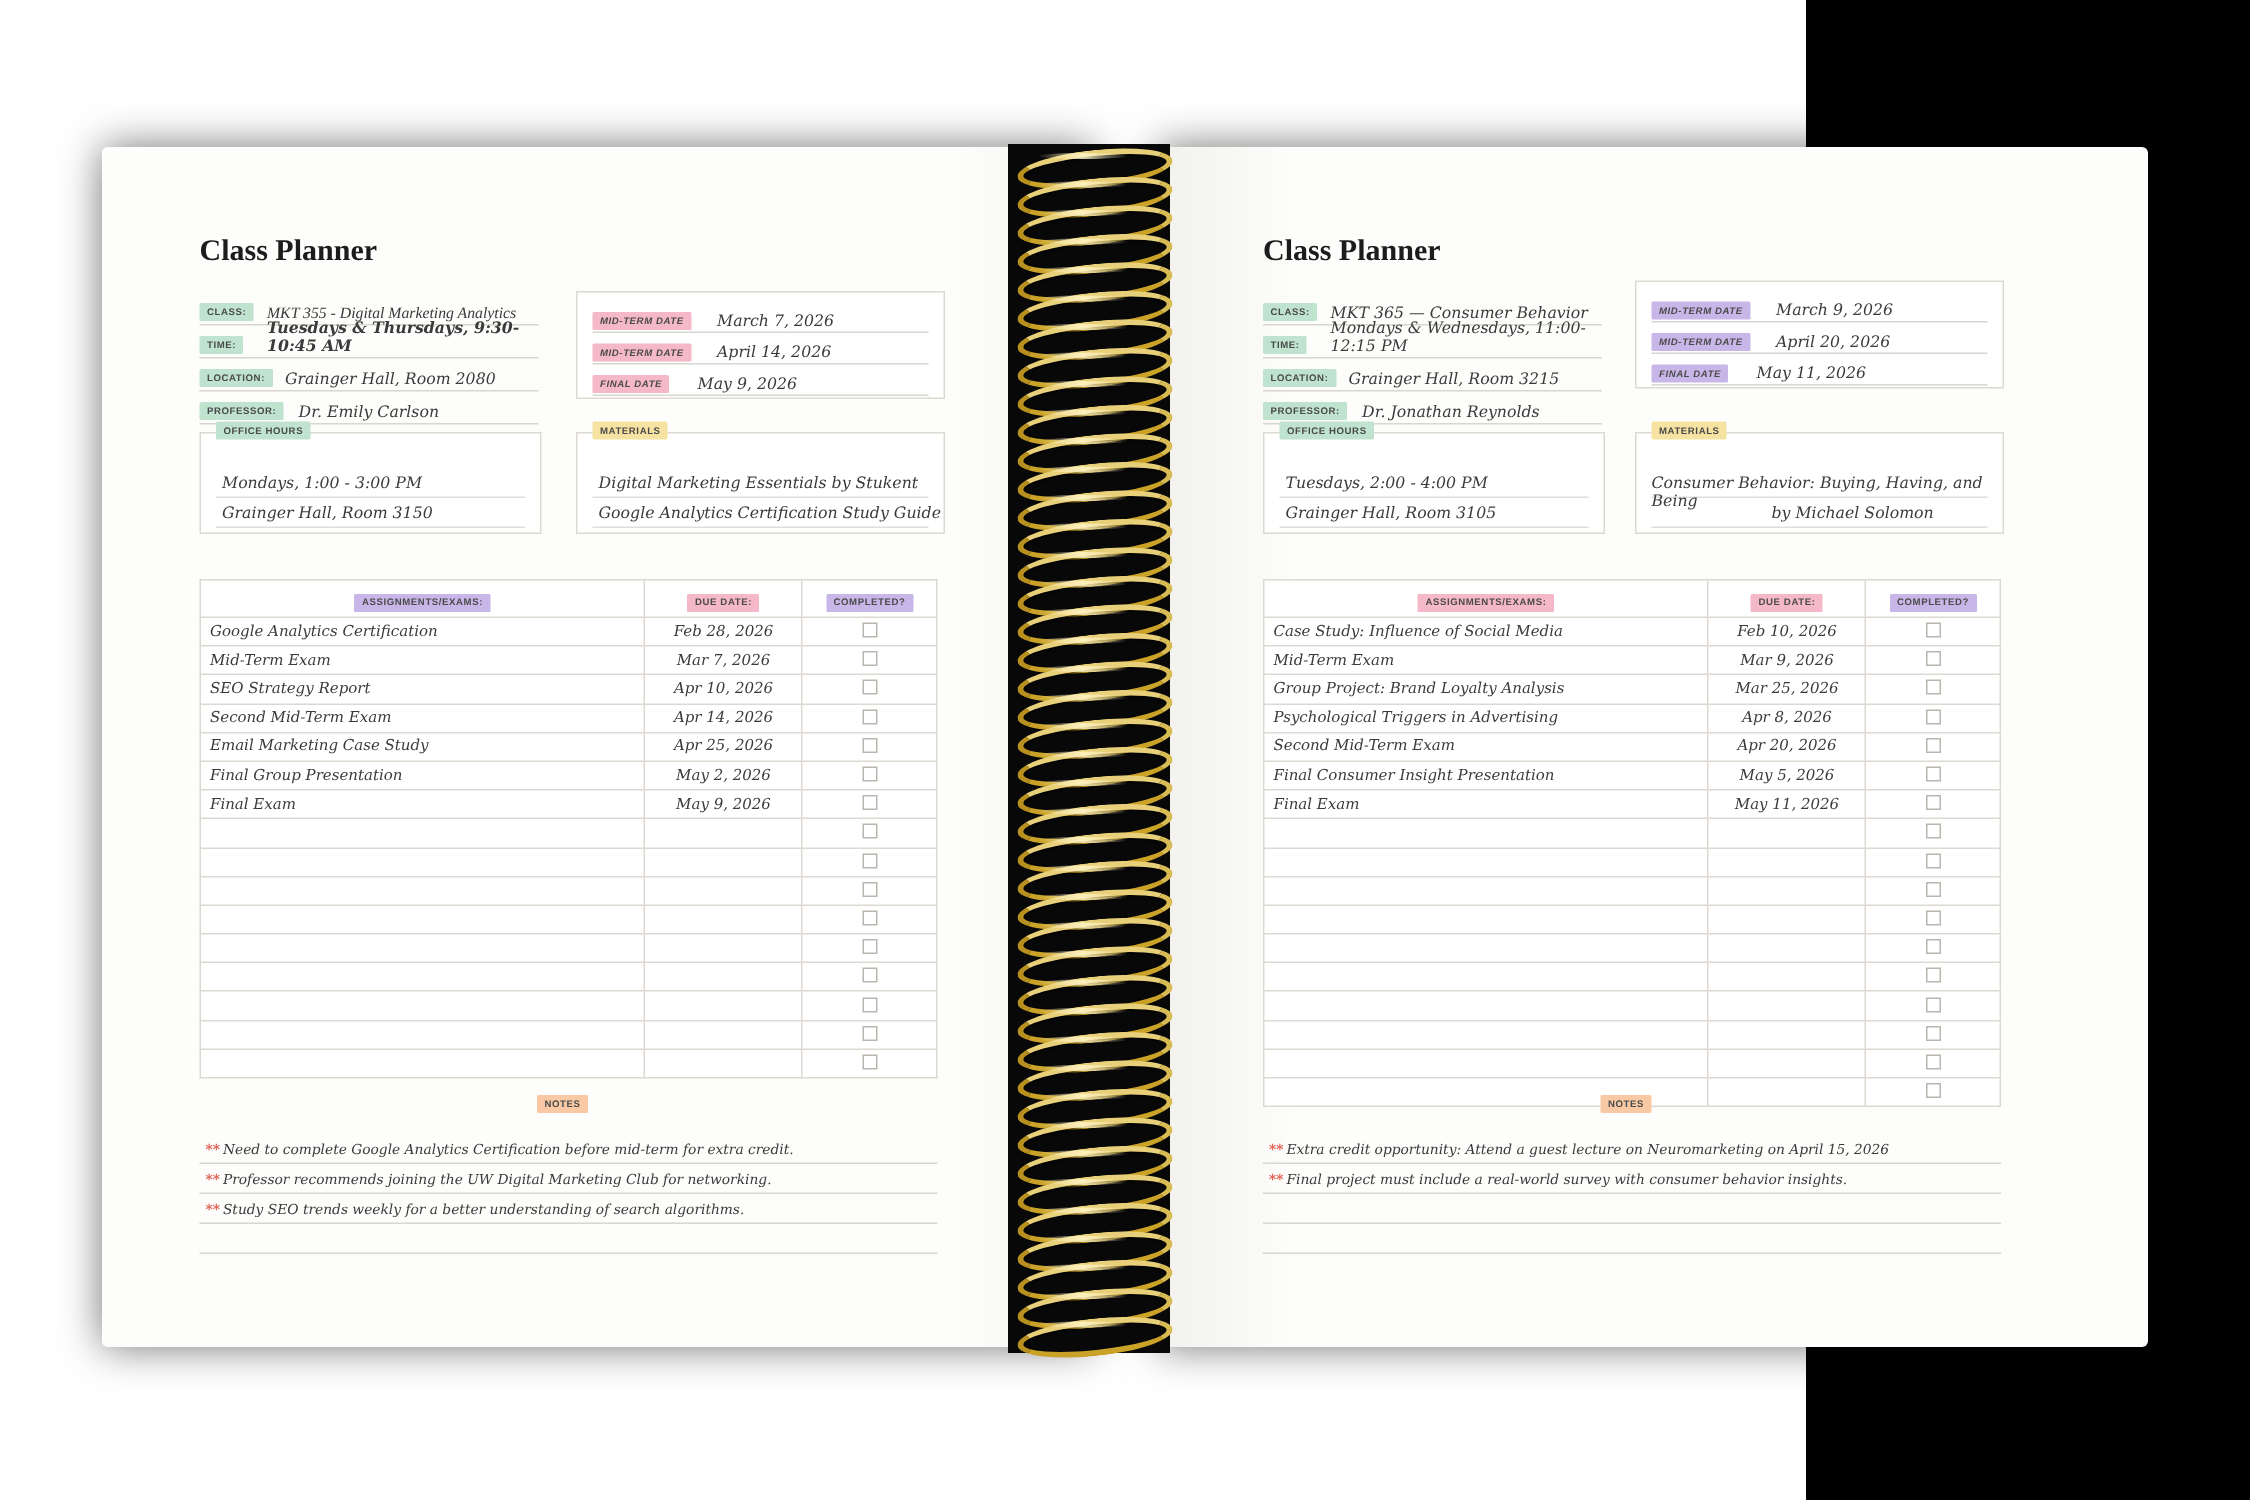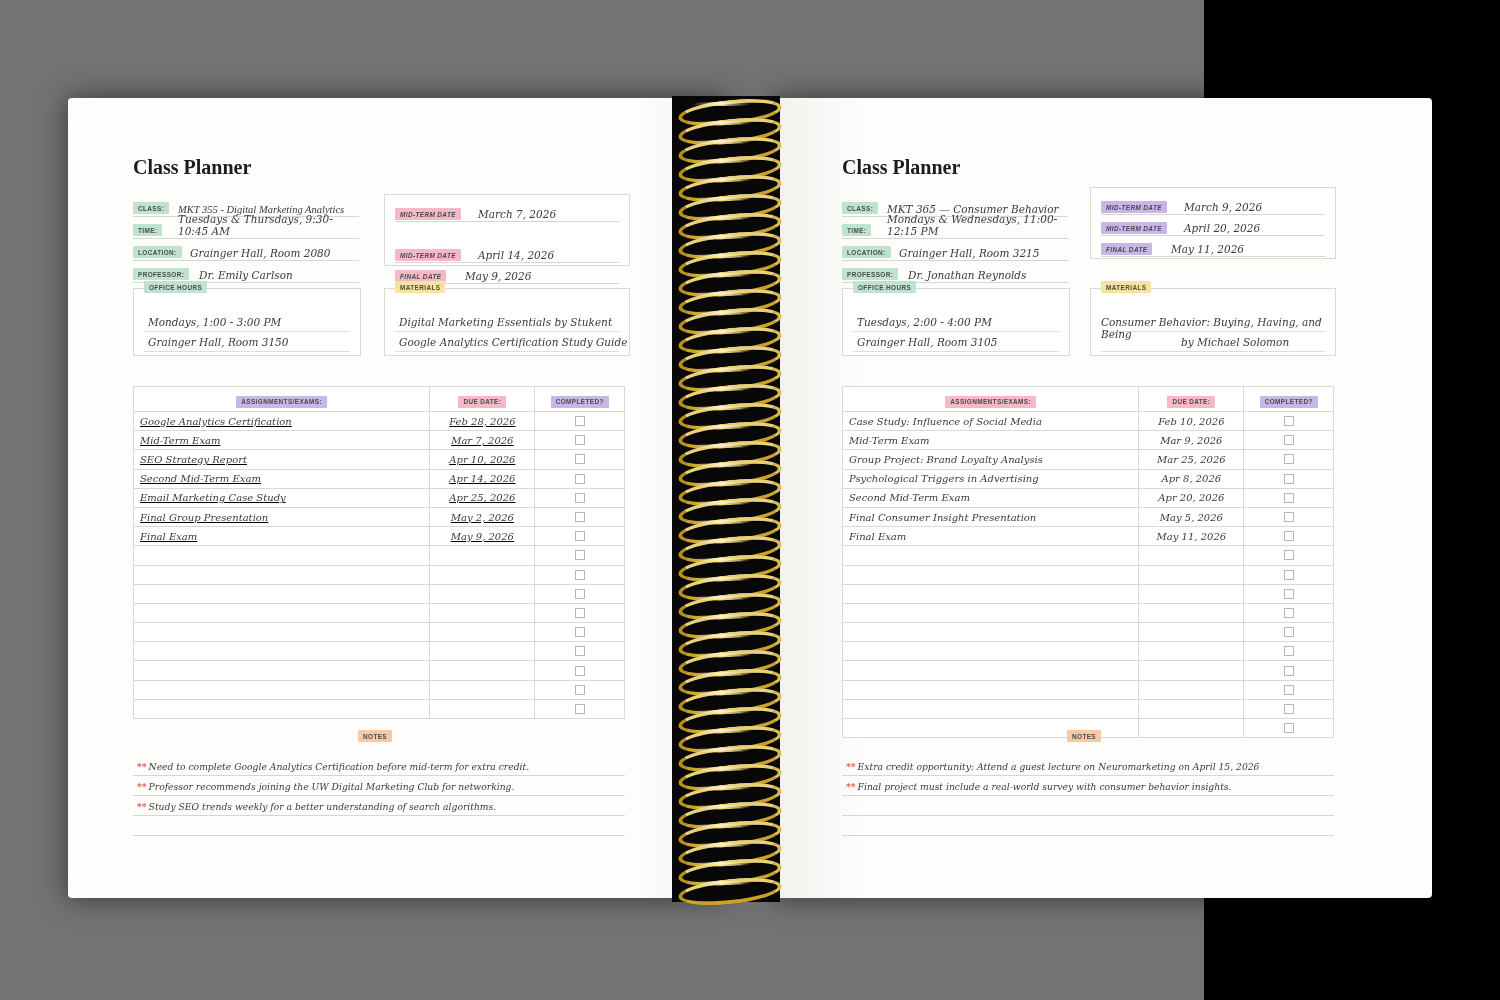--- a/index.html
+++ b/index.html
@@ -1,17 +1,17 @@
 <!DOCTYPE html>
 <html><head>
 <meta charset="utf-8">
 <style>
   html,body{margin:0;padding:0;background:#000;}
   body{width:1500px;height:1000px;overflow:hidden;font-family:"Liberation Sans",sans-serif;}
-  .stage{position:relative;width:1204px;height:1000px;background:#737373;}
+  .stage{position:relative;width:1204px;height:1000px;background:#ffffff;}
 
   
   .page{
     position:absolute;top:98px;height:800px;background:#fdfdfb;
     box-shadow:0 0 28px rgba(0,0,0,.55);
   }
   .page.left{left:68px;width:660px;border-radius:4px 0 0 4px;
     background:linear-gradient(90deg,#fdfdfb 0%,#fdfdfb 86%,#f2f1ee 100%);}
   .page.right{left:772px;width:660px;border-radius:0 4px 4px 0;
     background:linear-gradient(270deg,#fdfdfb 0%,#fdfdfb 86%,#f2f1ee 100%);}
@@ -80,42 +80,42 @@
 
       <div style="position:absolute;left:65px;top:100px;width:226px;">
         <div class="fieldrow">
           <div class="line"></div>
           <span class="tag green lbl">CLASS:</span>
           <span class="hand val" style="left:45px;font-family:Liberation Serif, serif;">MKT 355 - Digital Marketing Analytics</span>
         </div>
         <div class="fieldrow">
           <div class="line"></div>
           <span class="tag green lbl">TIME:</span>
-          <span class="hand val" style="left:45px;">Tuesdays &amp; Thursdays, 9:30-10:45 AM</span>
+          <span class="hand val" style="left:45px;font-weight:bold;">Tuesdays &amp; Thursdays, 9:30-10:45 AM</span>
         </div>
         <div class="fieldrow">
           <div class="line"></div>
           <span class="tag green lbl">LOCATION:</span>
           <span class="hand val" style="left:57px;">Grainger Hall, Room 2080</span>
         </div>
         <div class="fieldrow">
           <div class="line"></div>
           <span class="tag green lbl">PROFESSOR:</span>
           <span class="hand val" style="left:66px;">Dr. Emily Carlson</span>
         </div>
       </div>
 
       <div class="box" style="left:316px;top:96px;width:244px;height:70px;">
         <div style="position:absolute;left:10px;top:9px;width:224px;">
           <div class="fieldrow" style="height:21px;">
             <div class="line"></div>
             <span class="tag pink lbl" style="font-style:italic;">MID-TERM DATE</span>
             <span class="hand val" style="left:83px;">March 7, 2026</span>
           </div>
-          <div class="fieldrow" style="height:21px;margin-top:20px;">
+          <div class="fieldrow" style="height:21px;">
             <div class="line"></div>
             <span class="tag pink lbl" style="font-style:italic;">MID-TERM DATE</span>
             <span class="hand val" style="left:83px;">April 14, 2026</span>
           </div>
           <div class="fieldrow" style="height:21px;">
             <div class="line"></div>
             <span class="tag pink lbl" style="font-style:italic;">FINAL DATE</span>
             <span class="hand val" style="left:70px;">May 9, 2026</span>
           </div>
         </div>
@@ -130,21 +130,21 @@
       </div>
 
       <div class="box" style="left:316px;top:190px;width:244px;height:66px;">
         <span class="tag yellow boxtag">MATERIALS</span>
         <div class="boxline" style="top:42px;"></div>
         <div class="boxline" style="top:62px;"></div>
         <span class="hand" style="position:absolute;left:14px;top:27px;">Digital Marketing Essentials by Stukent</span>
         <span class="hand" style="position:absolute;left:14px;top:47px;">Google Analytics Certification Study Guide</span>
       </div>
 
-      <table class="assign" style="left:65px;top:288px;width:492px;text-decoration:underline;">
+      <table class="assign" style="left:65px;top:288px;width:492px;">
         <thead>
           <tr>
             <th style="width:298px;"><span class="tag purple hdrtag">ASSIGNMENTS/EXAMS:</span></th>
             <th style="width:105px;"><span class="tag pink hdrtag">DUE DATE:</span></th>
             <th style="width:89px;"><span class="tag purple hdrtag">COMPLETED?</span></th>
           </tr>
         </thead>
         <tbody>
             <tr>
               <td class="hand2" style="font-family: &quot;DejaVu Serif&quot;, serif; font-style: italic; font-size: 10px; color: rgb(58, 58, 58);">Google Analytics Certification</td>

